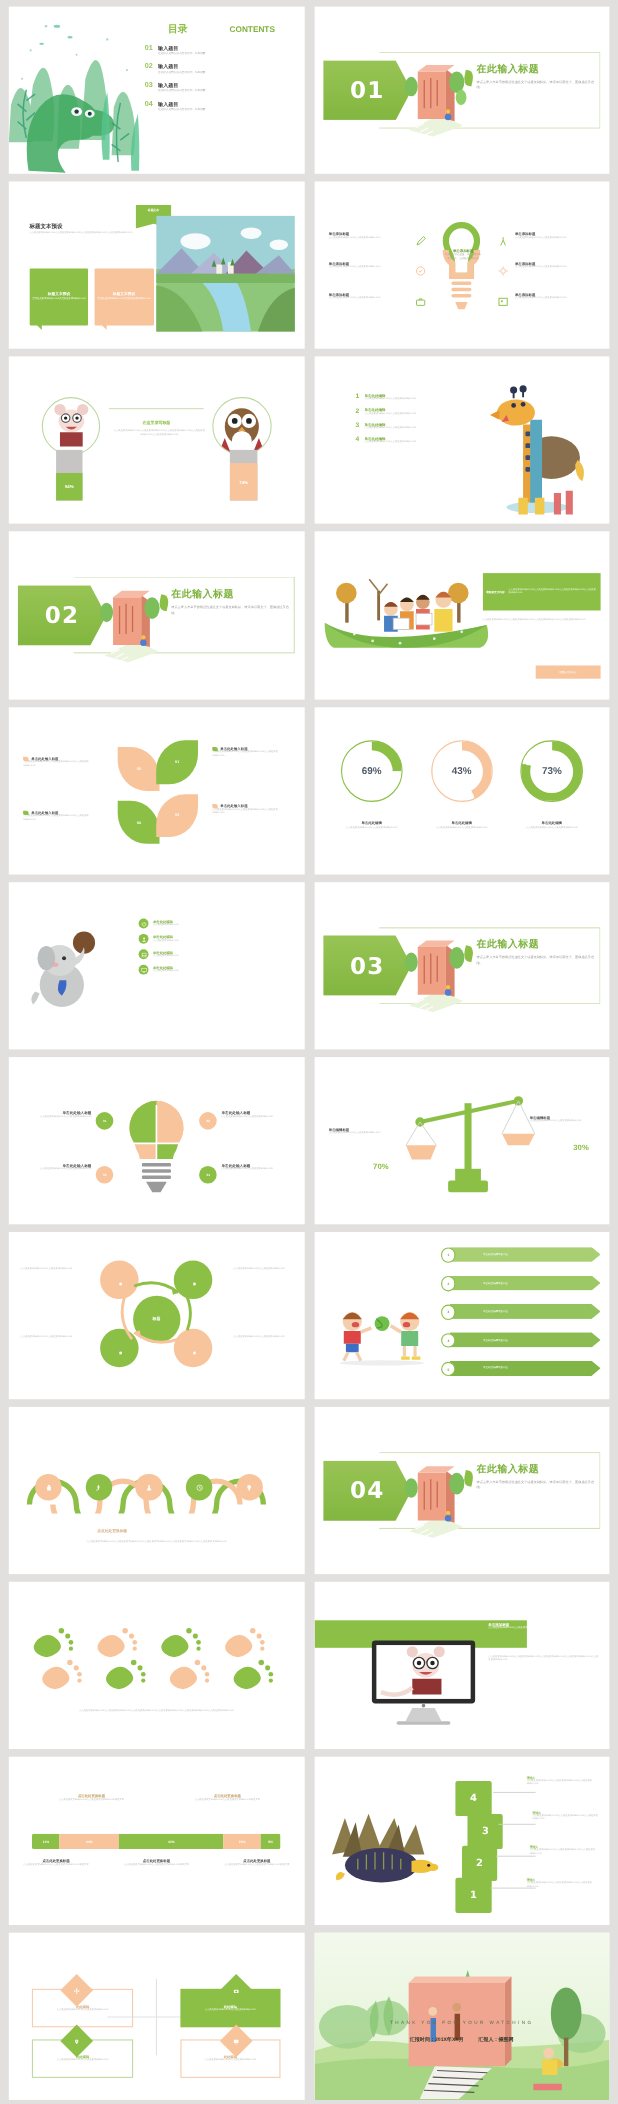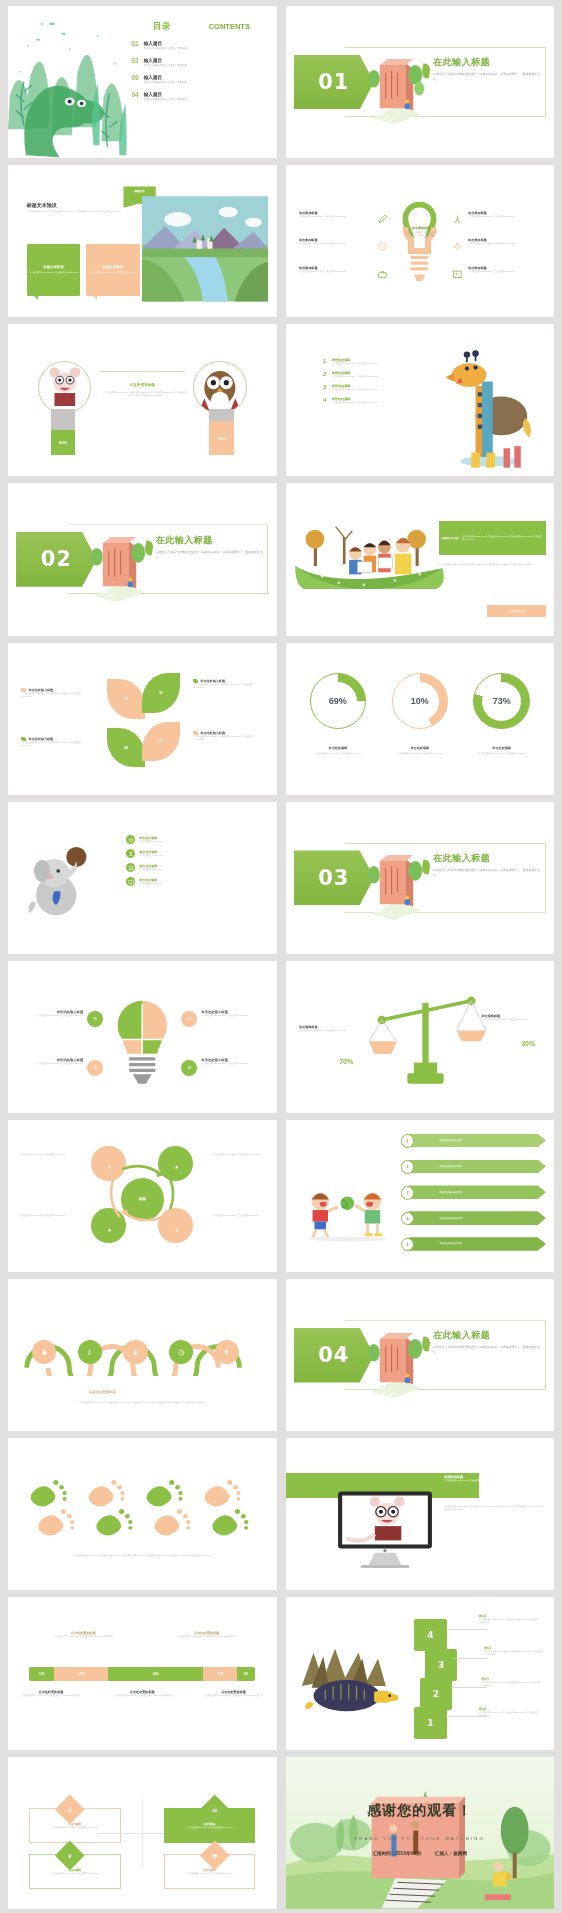--- a/index.html
+++ b/index.html
@@ -561,21 +561,21 @@
       </div>
 </div>
 
 <div class="slide">
   <div class="donut" style="left:9%;background:conic-gradient(#8cbf45 0 25%,#fff 25% 100%);border:1px solid #8cbf45;">
     <div style="position:absolute;inset:14%;background:#fff;border-radius:50%;"></div>
     <div class="v">69%</div>
   </div>
   <div class="donut" style="left:39.5%;background:conic-gradient(#f8c49c 0 43%,#fff 43% 100%);border:1px solid #f8c49c;">
     <div style="position:absolute;inset:14%;background:#fff;border-radius:50%;"></div>
-    <div class="v">10%</div>
+    <div class="v">43%</div>
   </div>
   <div class="donut" style="right:9%;background:conic-gradient(#8cbf45 0 79%,#fff 79% 100%);border:1px solid #8cbf45;">
     <div style="position:absolute;inset:14%;background:#fff;border-radius:50%;"></div>
     <div class="v">73%</div>
   </div>
   <div style="position:absolute;left:6%;top:68%;width:27%;text-align:center;">
     <div class="lbl-d" style="font-size:3.1px;">单击此处编辑</div>
     <div class="micro" style="margin-top:2px;">点点此处更换699pic.com点点此处更换699pic.com</div>
   </div>
   <div style="position:absolute;left:36.5%;top:68%;width:27%;text-align:center;">
@@ -1206,21 +1206,20 @@
           <path d="M212 120q8-10 16 0-6 8-16 0z"></path>
         </g>
     <circle cx="214" cy="110" r="5" fill="#f4cfae"></circle>
     <path d="M208 116h14v14h-14z" fill="#f2d24a"></path>
     <path d="M200 138h26v6h-26z" fill="#e87a7a"></path>
     <g fill="#8ec97a" opacity=".9">
           <path d="M56 62q6 18-2 34-8-16 2-34z"></path>
           <path d="M68 58q8 16 0 36-10-18 0-36z"></path>
         </g>
   </svg>
-  <div class="thx-ttl">感谢您的观看！</div>
   <div class="thx-en">THANK YOU FOR YOUR WATCHING</div>
   <div class="thx-meta">
     <span>汇报时间：201X年XX月</span>
     <span>汇报人：摄图网</span>
   </div>
 </div>
 
 </div>
 
 </body></html>

